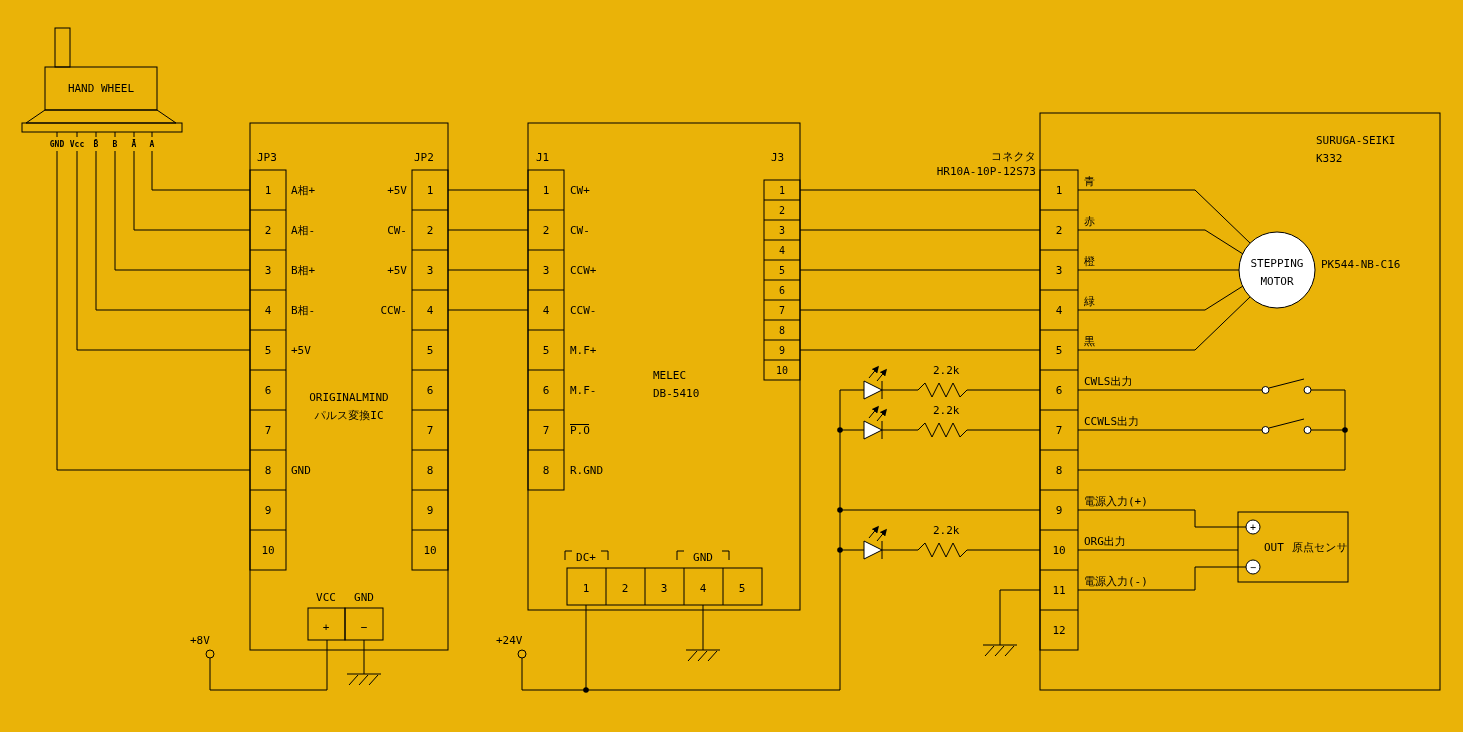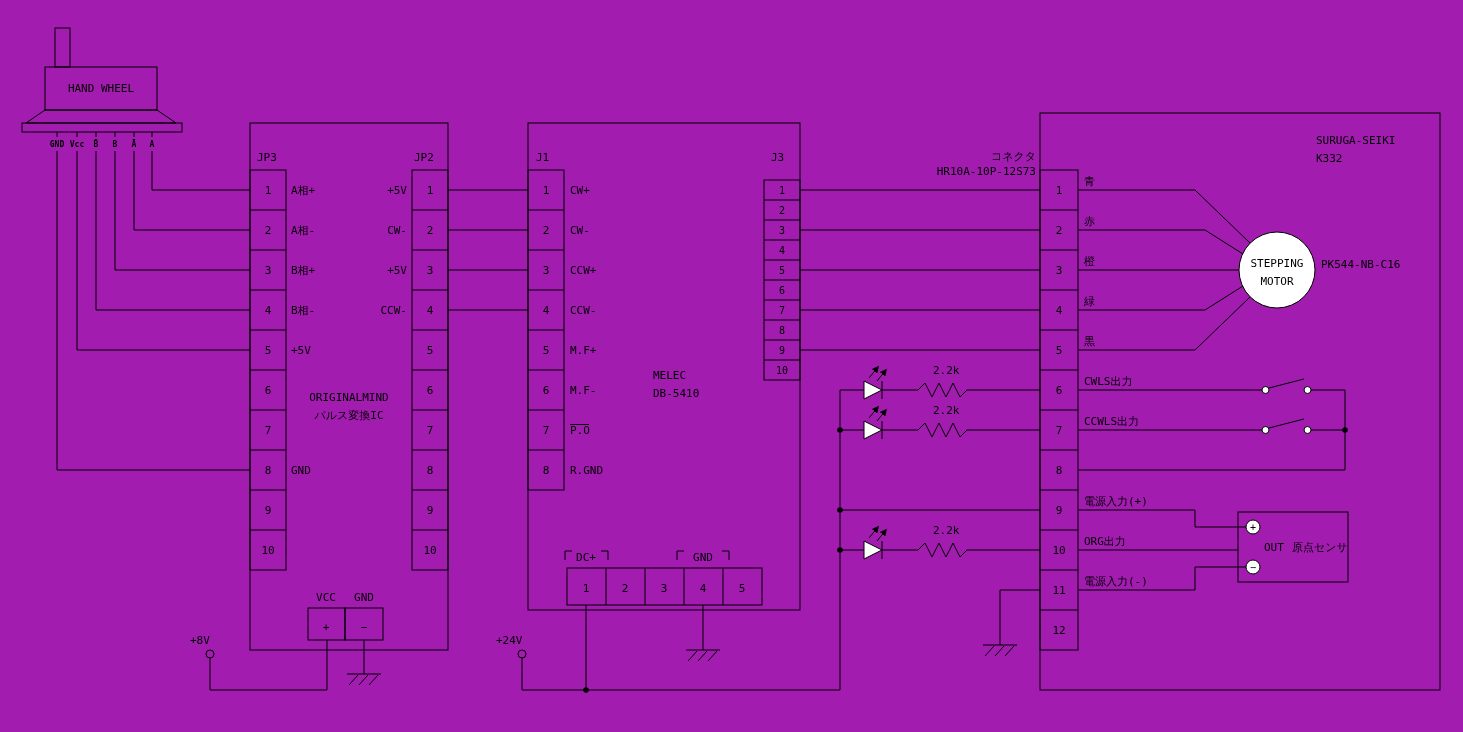--- a/index.html
+++ b/index.html
@@ -1,16 +1,16 @@
 <!DOCTYPE html>
 <html><head>
 <meta charset="utf-8">
 <style>
   html,body{margin:0;padding:0;background:#fff;}
-  .stage{width:1463px;height:732px;background:#a21caf;position:relative;}
+  .stage{width:1463px;height:732px;background:#eab308;position:relative;}
   svg{display:block;}
   svg text{font-family:"DejaVu Sans Mono","DejaVu Sans","Liberation Sans",sans-serif;font-size:11px;fill:#000;}
   .s10{font-size:10px;}
   .s8{font-size:8px;font-weight:bold;}
   .mid{text-anchor:middle;}
   .end{text-anchor:end;}
   .ln{stroke:#000;fill:none;stroke-width:1;}
   .wh{fill:#fff;stroke:#000;stroke-width:1;}
   .dot{fill:#000;stroke:none;}
 </style>

